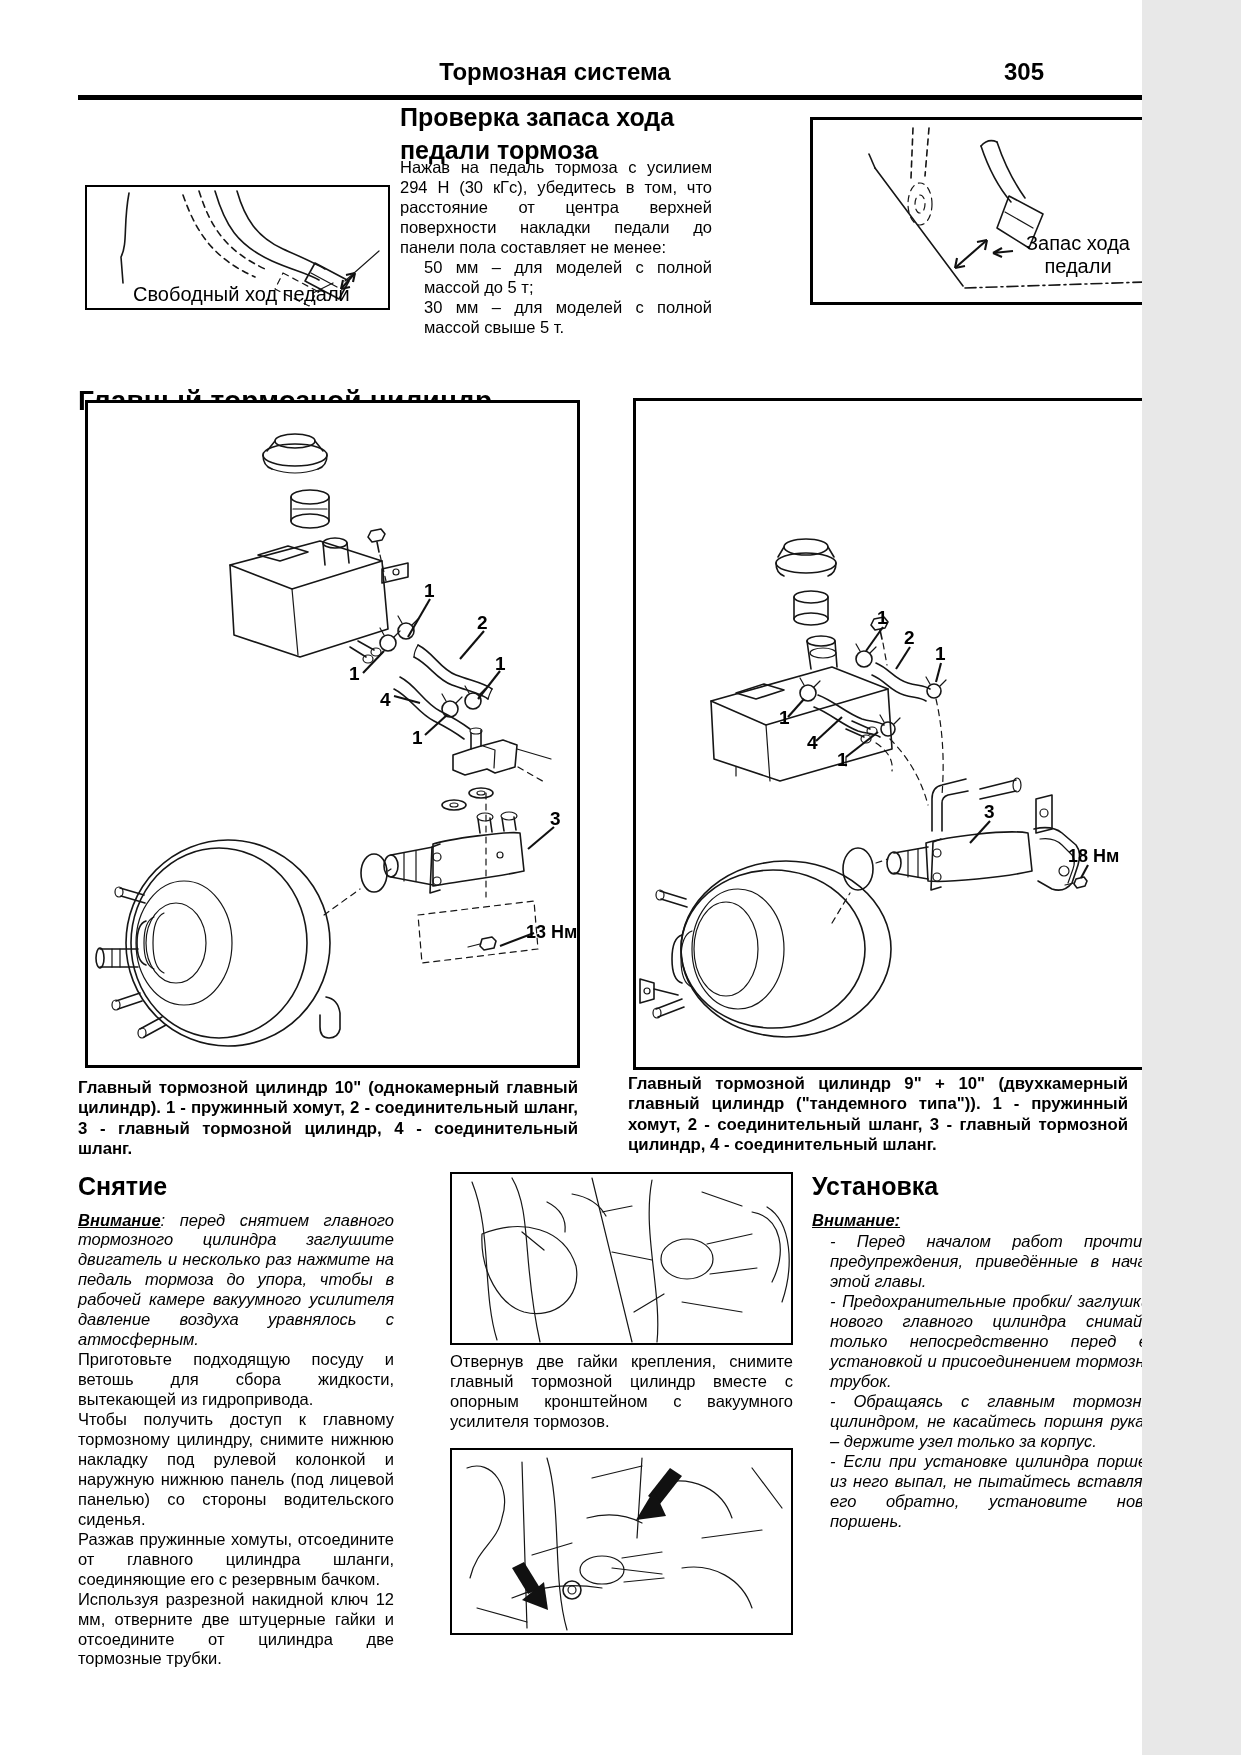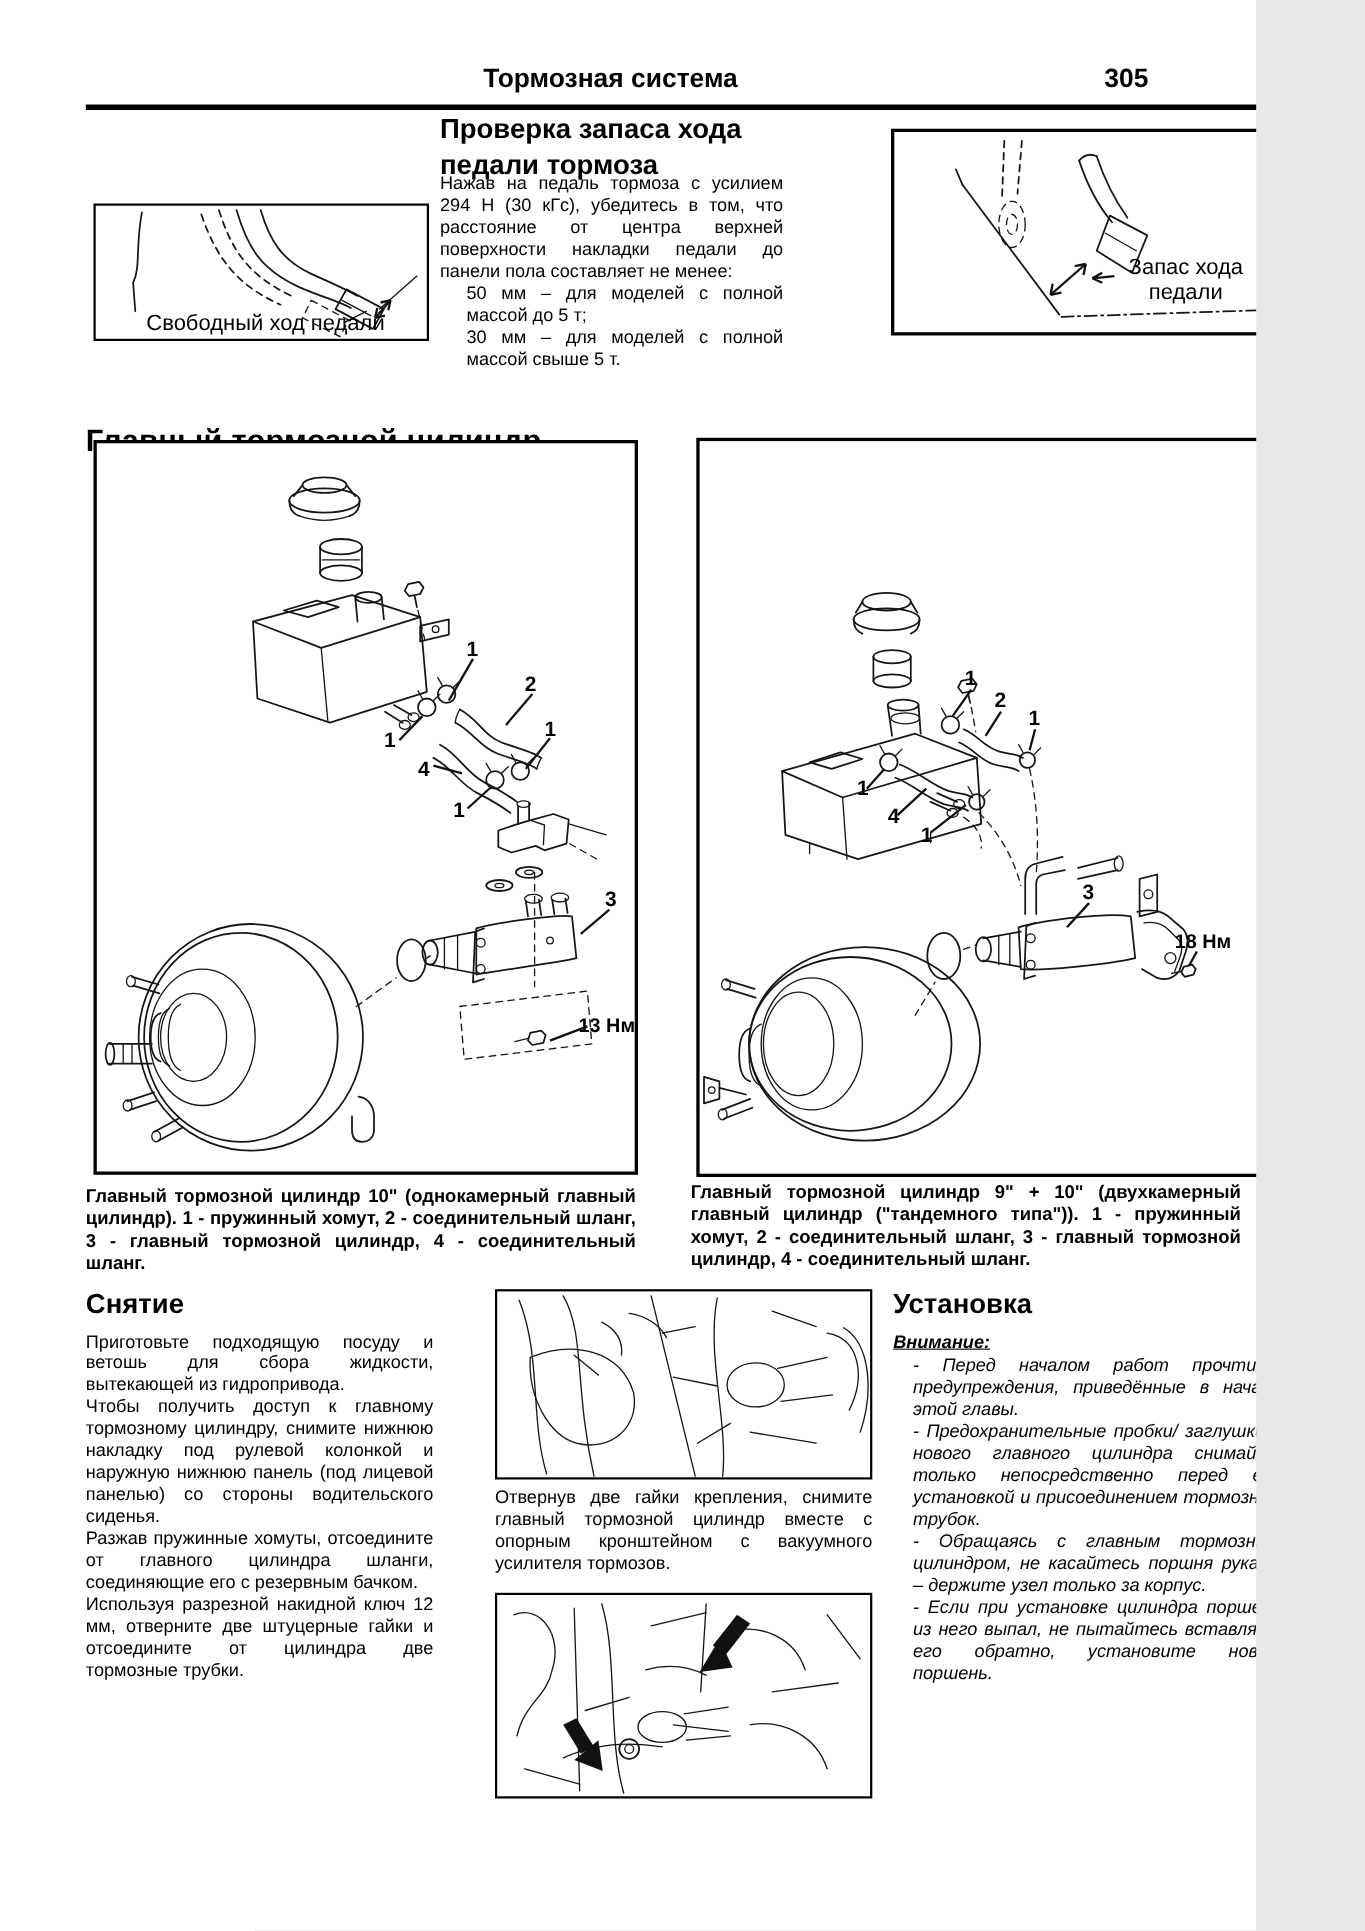--- a/index.html
+++ b/index.html
@@ -306,20 +306,23 @@
     <span class="co" style="left:201px;top:349px;">1</span>
     <span class="co" style="left:348px;top:401px;">3</span>
     <span class="torq" style="left:432px;top:446px;">18 Нм</span>
   </div>
 
   <div class="abs caption" style="left:78px;top:1078px;width:500px;">Главный тормозной цилиндр 10" (однокамерный главный цилиндр). 1 - пружинный хомут, 2 - соединительный шланг, 3 - главный тормозной цилиндр, 4 - соединительный шланг.</div>
   <div class="abs caption" style="left:628px;top:1074px;width:500px;">Главный тормозной цилиндр 9" + 10" (двухкамерный главный цилиндр ("тандемного типа")). 1 - пружинный хомут, 2 - соединительный шланг, 3 - главный тормозной цилиндр, 4 - соединительный шланг.</div>
 
   <div class="abs" style="left:78px;top:1170px;width:316px;">
     <div class="h-small" style="margin-bottom:8px;">Снятие</div>
+    <div class="jtext ital">
+      <span class="bold" style="text-decoration:underline;">Внимание</span><span>: перед снятием главного тормозного цилиндра заглушите двигатель и несколько раз нажмите на педаль тормоза до упора, чтобы в рабочей камере вакуумного усилителя давление воздуха уравнялось с атмосферным.</span>
+    </div>
     <div class="jtext">
       <p>Приготовьте подходящую посуду и ветошь для сбора жидкости, вытекающей из гидропривода.</p>
       <p>Чтобы получить доступ к главному тормозному цилиндру, снимите нижнюю накладку под рулевой колонкой и наружную нижнюю панель (под лицевой панелью) со стороны водительского сиденья.</p>
       <p>Разжав пружинные хомуты, отсоедините от главного цилиндра шланги, соединяющие его с резервным бачком.</p>
       <p>Используя разрезной накидной ключ 12 мм, отверните две штуцерные гайки и отсоедините от цилиндра две тормозные трубки.</p>
     </div>
   </div>
 
   <div class="figbox thin" style="left:450px;top:1172px;width:343px;height:173px;">
     <svg width="339" height="169" viewBox="0 0 339 169">

